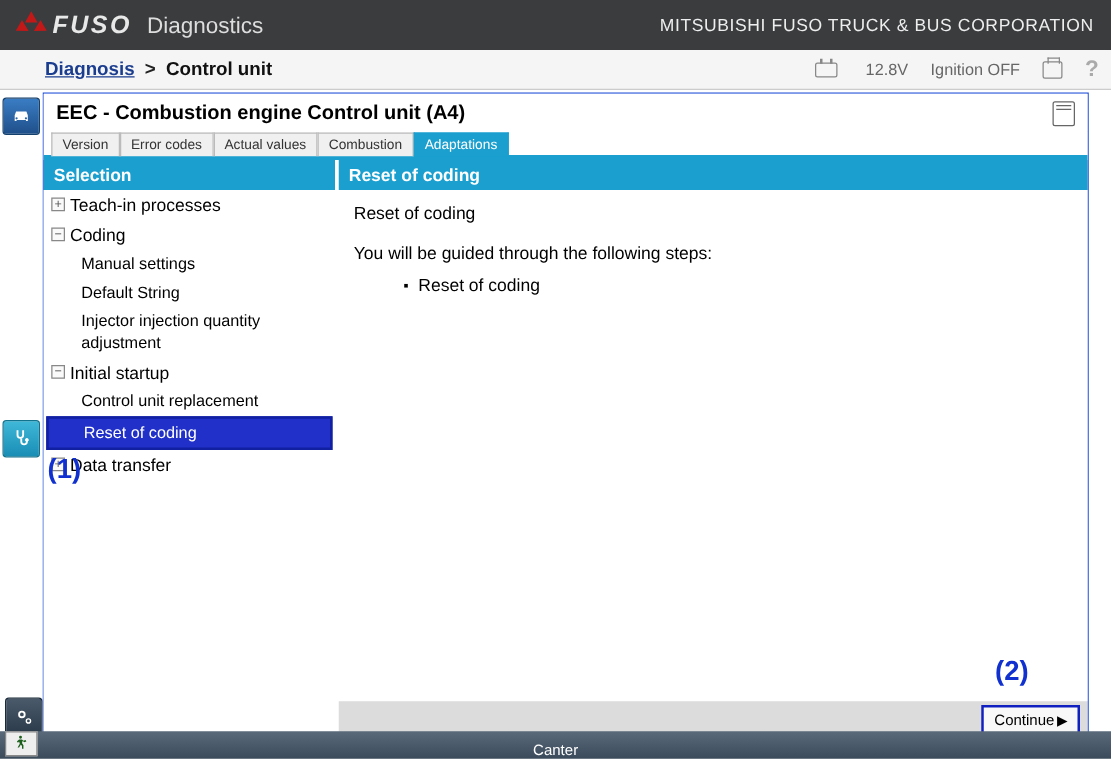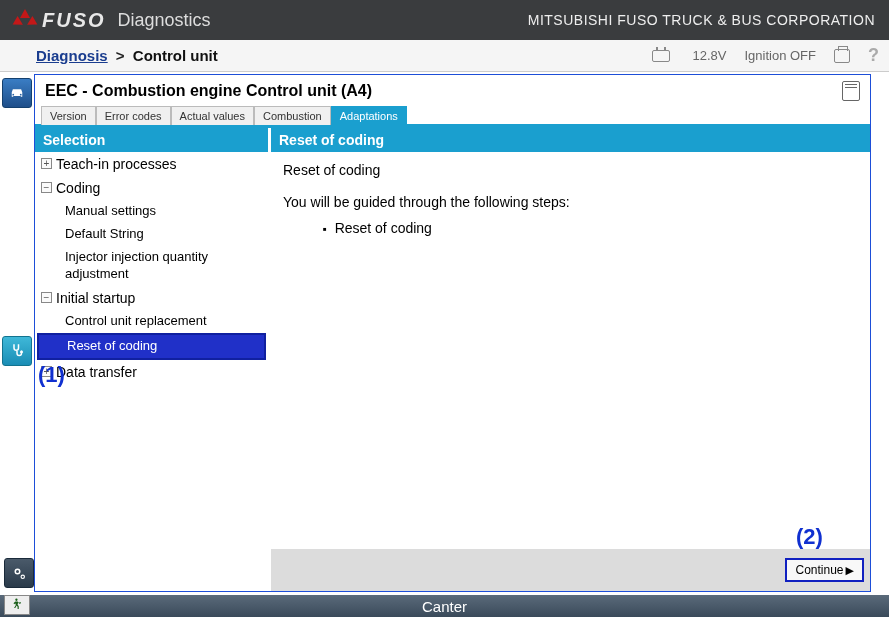--- a/index.html
+++ b/index.html
@@ -90,25 +90,25 @@
   .tree-item.selected { background:#2030c8; color:#fff; border:2px solid #1020a0; margin:0 2px; padding:3px 4px 3px 28px;}
   
   .right-pane { flex:1; display:flex; flex-direction:column;}
   .rp-body-wrap{ flex:1; display:flex; flex-direction:column; position:relative;}
   .rp-body { flex:1; overflow-y:scroll; background:#fff; padding:10px 12px;}
   .rp-body h3 { font-size:14px; font-weight:normal; color:#000; margin-bottom:16px;}
   .rp-body p { font-size:14px; color:#000; margin-bottom:10px;}
   .rp-body ul { margin-left:40px; list-style: none;}
   .rp-body ul li::before { content:"■"; font-size:6px; vertical-align:middle; margin-right:8px; color:#000;}
   .rp-body ul li{ font-size:14px;}
-  .rp-footer { height:42px; background:#dcdcdc; display:flex; justify-content:flex-end; align-items:center; padding:0 6px;}
+  .rp-footer { height:30px; background:#dcdcdc; display:flex; justify-content:flex-end; align-items:center; padding:0 6px;}
   .continue-btn { background:#f8f8f8; border:2px solid #1020c0; padding:3px 8px; font-size:12px; color:#000; cursor:pointer; display:flex; align-items:center; gap:2px;}
   .continue-btn .arrow{ font-size:11px;}
   
-  .bottom-bar { position:absolute; bottom:0; left:0; right:0; height:22px; background: linear-gradient(#5a6a7a,#3a4a5a); color:#fff; display:flex; align-items:center; justify-content:center; font-size:15px;}
+  .bottom-bar { position:absolute; bottom:10px; left:0; right:0; height:22px; background: linear-gradient(#5a6a7a,#3a4a5a); color:#fff; display:flex; align-items:flex-end; justify-content:center; font-size:12px;}
   .exit-btn { position:absolute; left:4px; bottom:2px; width:26px; height:20px; background:#eee; border:1px solid #888; display:flex; align-items:center; justify-content:center; cursor:pointer;}
   .exit-svg{ width:16px; height:14px;}
   
   .annot { position:absolute; font-size:22px; font-weight:bold; color:#1030d0; pointer-events:none; z-index:100;}
   .annot1 { top:362px; left:38px;}
   .annot2 { top:524px; left:796px;}
 
   ::-webkit-scrollbar { width:16px; }
   ::-webkit-scrollbar-track { background:#eee; border:1px solid #ccc;}
   ::-webkit-scrollbar-thumb { background:#ccc; border:1px solid #aaa;}

